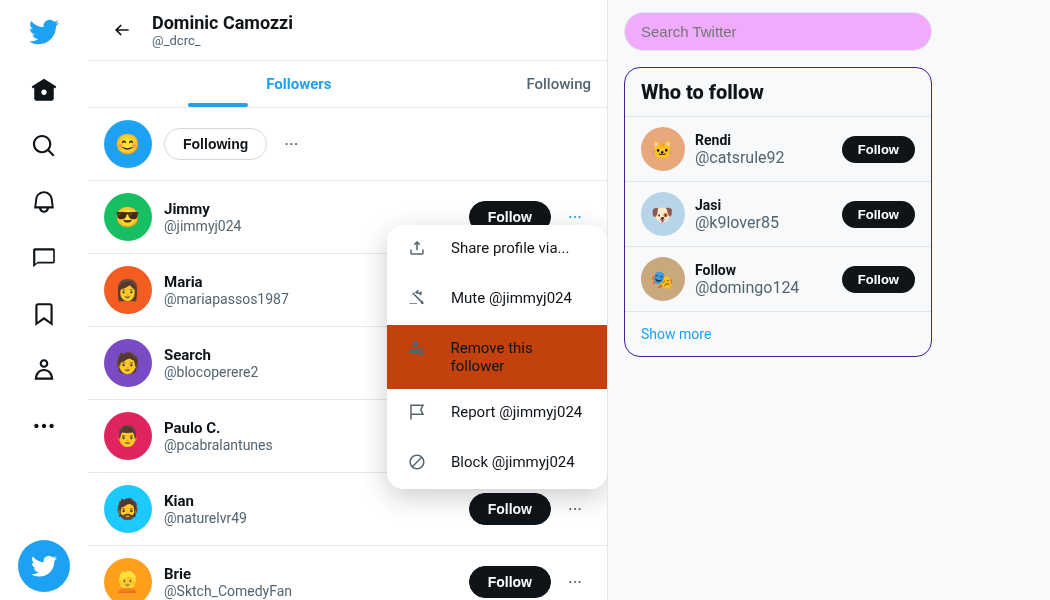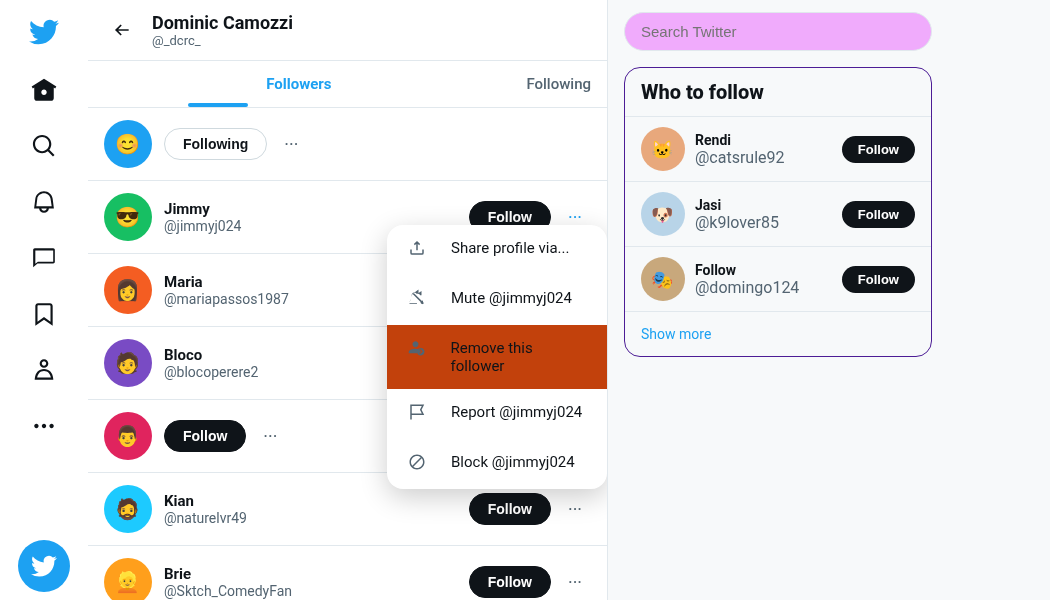--- a/index.html
+++ b/index.html
@@ -427,29 +427,33 @@
           <div class="follower-name">Maria</div>
           <div class="follower-handle">@mariapassos1987</div>
         </div>
         <button class="follow-btn filled">Follow</button>
         <div class="more-btn">···</div>
       </div>
 
       <div class="follower-item">
         <div class="avatar" style="background:#794bc4;">🧑</div>
         <div class="follower-info">
-          <div class="follower-name">Bloco</div>
+          <div class="follower-name">Search</div>
           <div class="follower-handle">@blocoperere2</div>
         </div>
         <button class="follow-btn filled">Follow</button>
         <div class="more-btn">···</div>
       </div>
 
       <div class="follower-item">
         <div class="avatar" style="background:#e0245e;">👨</div>
+        <div class="follower-info">
+          <div class="follower-name">Paulo C.</div>
+          <div class="follower-handle">@pcabralantunes</div>
+        </div>
         <button class="follow-btn filled">Follow</button>
         <div class="more-btn">···</div>
       </div>
 
       <div class="follower-item">
         <div class="avatar" style="background:#1dcaff;">🧔</div>
         <div class="follower-info">
           <div class="follower-name">Kian</div>
           <div class="follower-handle">@naturelvr49</div>
         </div>

